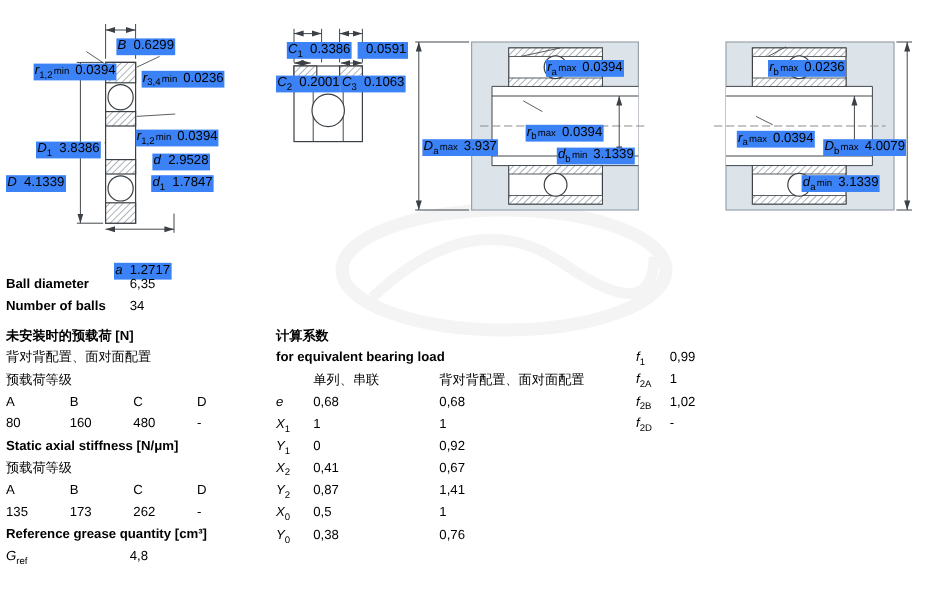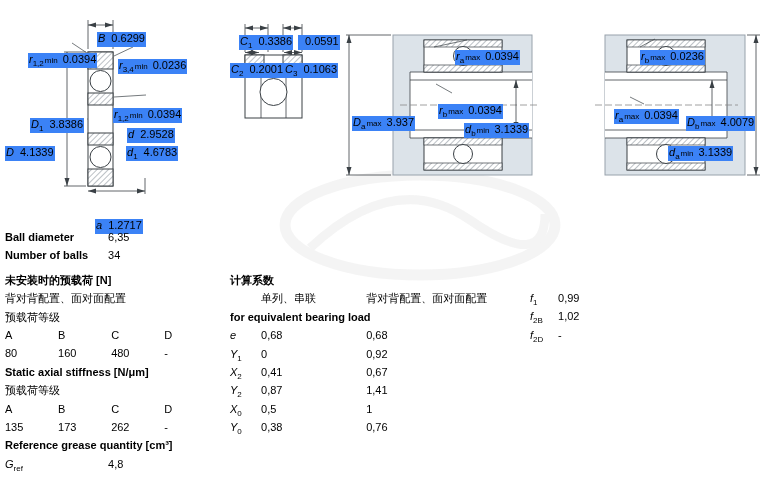--- a/index.html
+++ b/index.html
@@ -142,21 +142,21 @@
     </g>
   </svg>
 
   <div class="dim" style="left:97px;top:8px"><i>B</i><sub></sub><span class="sfx"></span><span class="val">0.6299</span></div>
   <div class="dim" style="left:28px;top:29px"><i>r</i><sub>1,2</sub><span class="sfx">min</span><span class="val">0.0394</span></div>
   <div class="dim" style="left:118px;top:35px"><i>r</i><sub>3,4</sub><span class="sfx">min</span><span class="val">0.0236</span></div>
   <div class="dim" style="left:113px;top:84px"><i>r</i><sub>1,2</sub><span class="sfx">min</span><span class="val">0.0394</span></div>
   <div class="dim" style="left:30px;top:94px"><i>D</i><sub>1</sub><span class="sfx"></span><span class="val">3.8386</span></div>
   <div class="dim" style="left:127px;top:104px"><i>d</i><sub></sub><span class="sfx"></span><span class="val">2.9528</span></div>
   <div class="dim" style="left:5px;top:122px"><i>D</i><sub></sub><span class="sfx"></span><span class="val">4.1339</span></div>
-  <div class="dim" style="left:126px;top:122px"><i>d</i><sub>1</sub><span class="sfx"></span><span class="val">4.6783</span></div>
+  <div class="dim" style="left:126px;top:122px"><i>d</i><sub>1</sub><span class="sfx"></span><span class="val">1.7847</span></div>
   <div class="dim" style="left:95px;top:195px"><i>a</i><sub></sub><span class="sfx"></span><span class="val">1.2717</span></div>
   <div class="dim" style="left:239px;top:11px"><i>C</i><sub>1</sub><span class="sfx"></span><span class="val">0.3386</span></div>
   <div class="dim" style="left:298px;top:11px"><i></i><sub></sub><span class="sfx"></span><span class="val">0.0591</span></div>
   <div class="dim" style="left:230px;top:39px"><i>C</i><sub>2</sub><span class="sfx"></span><span class="val">0.2001</span></div>
   <div class="dim" style="left:284px;top:39px"><i>C</i><sub>3</sub><span class="sfx"></span><span class="val">0.1063</span></div>
   <div class="dim" style="left:455px;top:26px"><i>r</i><sub>a</sub><span class="sfx">max</span><span class="val">0.0394</span></div>
   <div class="dim" style="left:352px;top:92px"><i>D</i><sub>a</sub><span class="sfx">max</span><span class="val">3.937</span></div>
   <div class="dim" style="left:438px;top:80px"><i>r</i><sub>b</sub><span class="sfx">max</span><span class="val">0.0394</span></div>
   <div class="dim" style="left:464px;top:99px"><i>d</i><sub>b</sub><span class="sfx">min</span><span class="val">3.1339</span></div>
   <div class="dim" style="left:640px;top:26px"><i>r</i><sub>b</sub><span class="sfx">max</span><span class="val">0.0236</span></div>
@@ -205,32 +205,37 @@
     </div>
     <div class="row b">Reference grease quantity [cm³]</div>
     <div class="row">
       <span class="cell w100"><i>G</i><sub>ref</sub></span>
       <span class="cell">4,8</span>
     </div>
   </div>
 
   <div class="col" style="left:230px;top:271px;width:300px">
     <div class="row b">计算系数</div>
+    <div class="row b">for equivalent bearing load</div>
     <div class="row">
       <span class="cell w28"></span>
       <span class="cell w102">单列、串联</span>
       <span class="cell">背对背配置、面对面配置</span>
     </div>
-    <div class="row b">for equivalent bearing load</div>
     <div class="row">
       <span class="cell w28"><i>e</i><sub></sub></span>
       <span class="cell w102">0,68</span>
       <span class="cell">0,68</span>
     </div>
     <div class="row">
+      <span class="cell w28"><i>X</i><sub>1</sub></span>
+      <span class="cell w102">1</span>
+      <span class="cell">1</span>
+    </div>
+    <div class="row">
       <span class="cell w28"><i>Y</i><sub>1</sub></span>
       <span class="cell w102">0</span>
       <span class="cell">0,92</span>
     </div>
     <div class="row">
       <span class="cell w28"><i>X</i><sub>2</sub></span>
       <span class="cell w102">0,41</span>
       <span class="cell">0,67</span>
     </div>
     <div class="row">
@@ -249,20 +254,24 @@
       <span class="cell">0,76</span>
     </div>
   </div>
 
   <div class="col" style="left:530px;top:289px;width:250px">
     <div class="row">
       <span class="cell w25"><i>f</i><sub>1</sub></span>
       <span class="cell">0,99</span>
     </div>
     <div class="row">
+      <span class="cell w25"><i>f</i><sub>2A</sub></span>
+      <span class="cell">1</span>
+    </div>
+    <div class="row">
       <span class="cell w25"><i>f</i><sub>2B</sub></span>
       <span class="cell">1,02</span>
     </div>
     <div class="row">
       <span class="cell w25"><i>f</i><sub>2D</sub></span>
       <span class="cell">-</span>
     </div>
   </div>
 
 </div>

